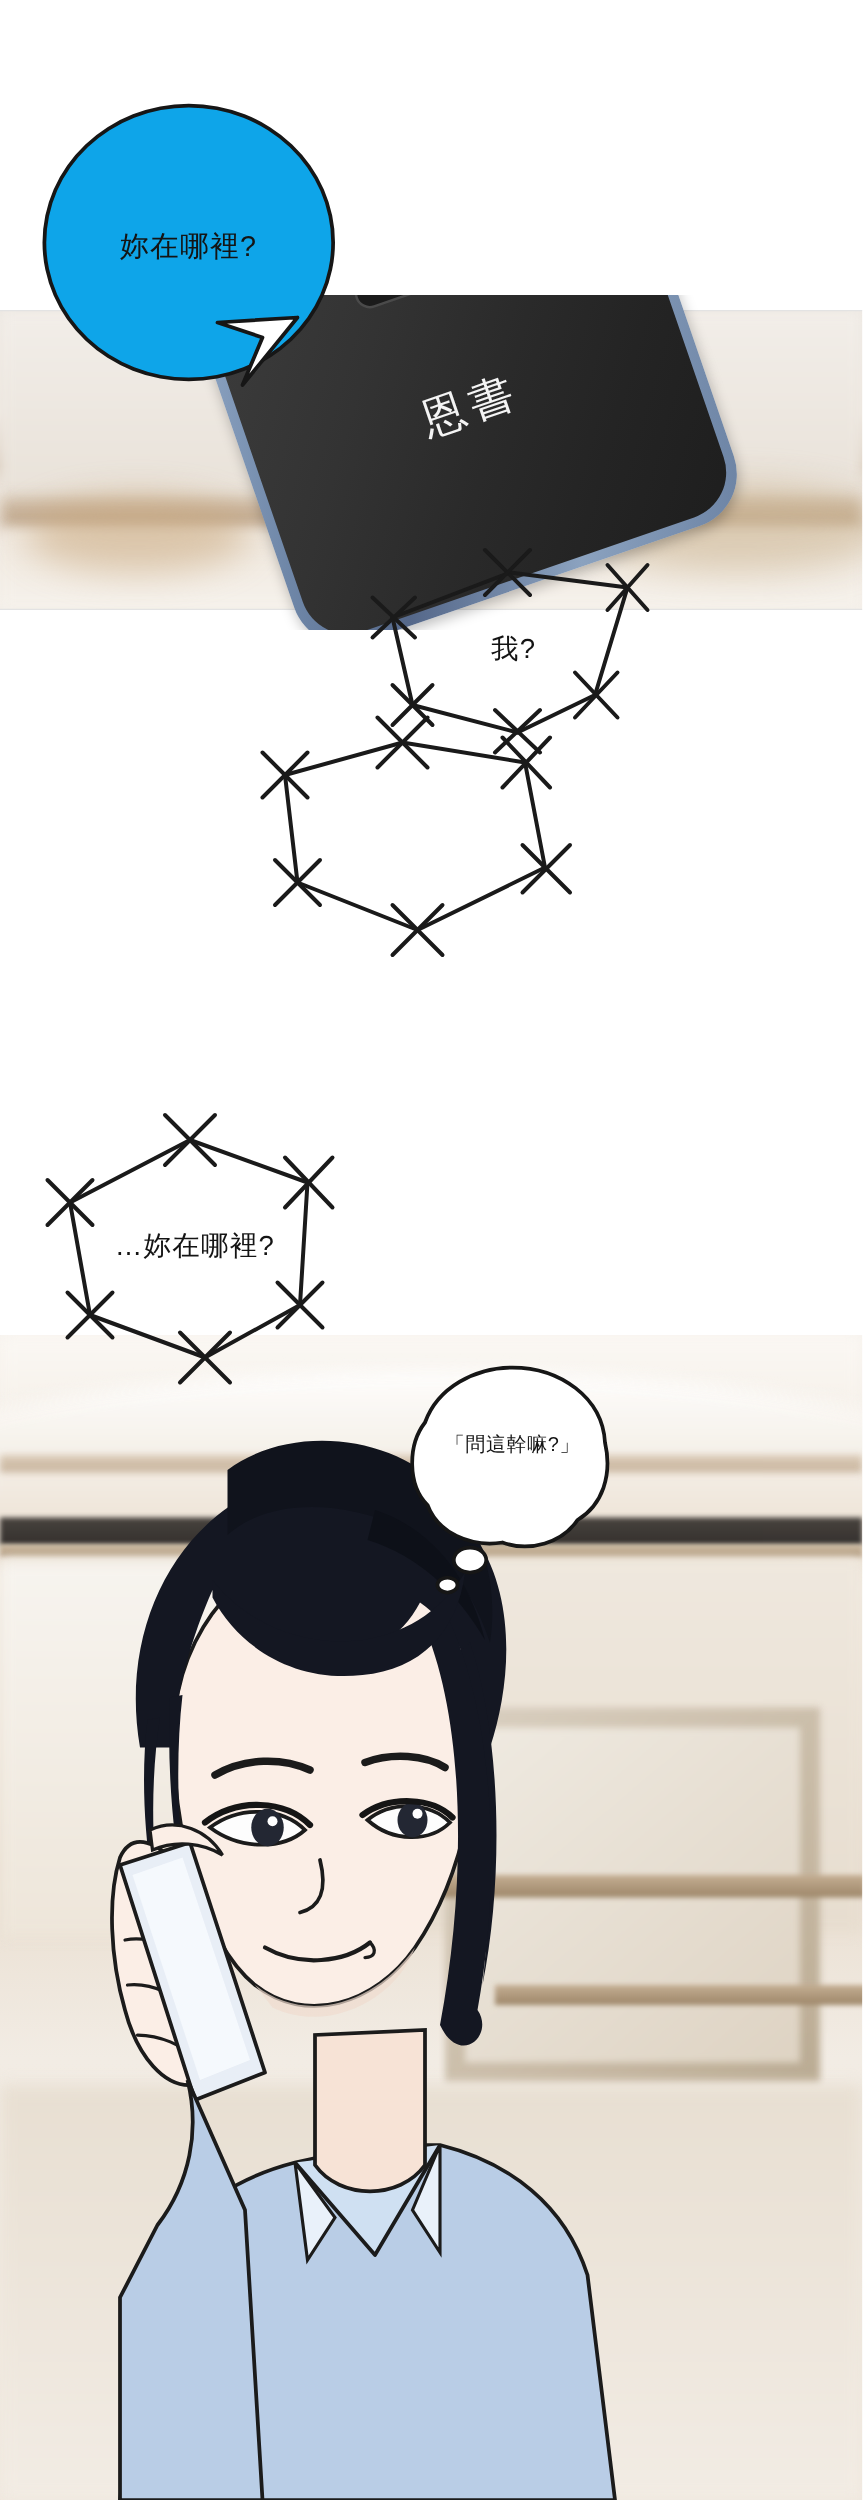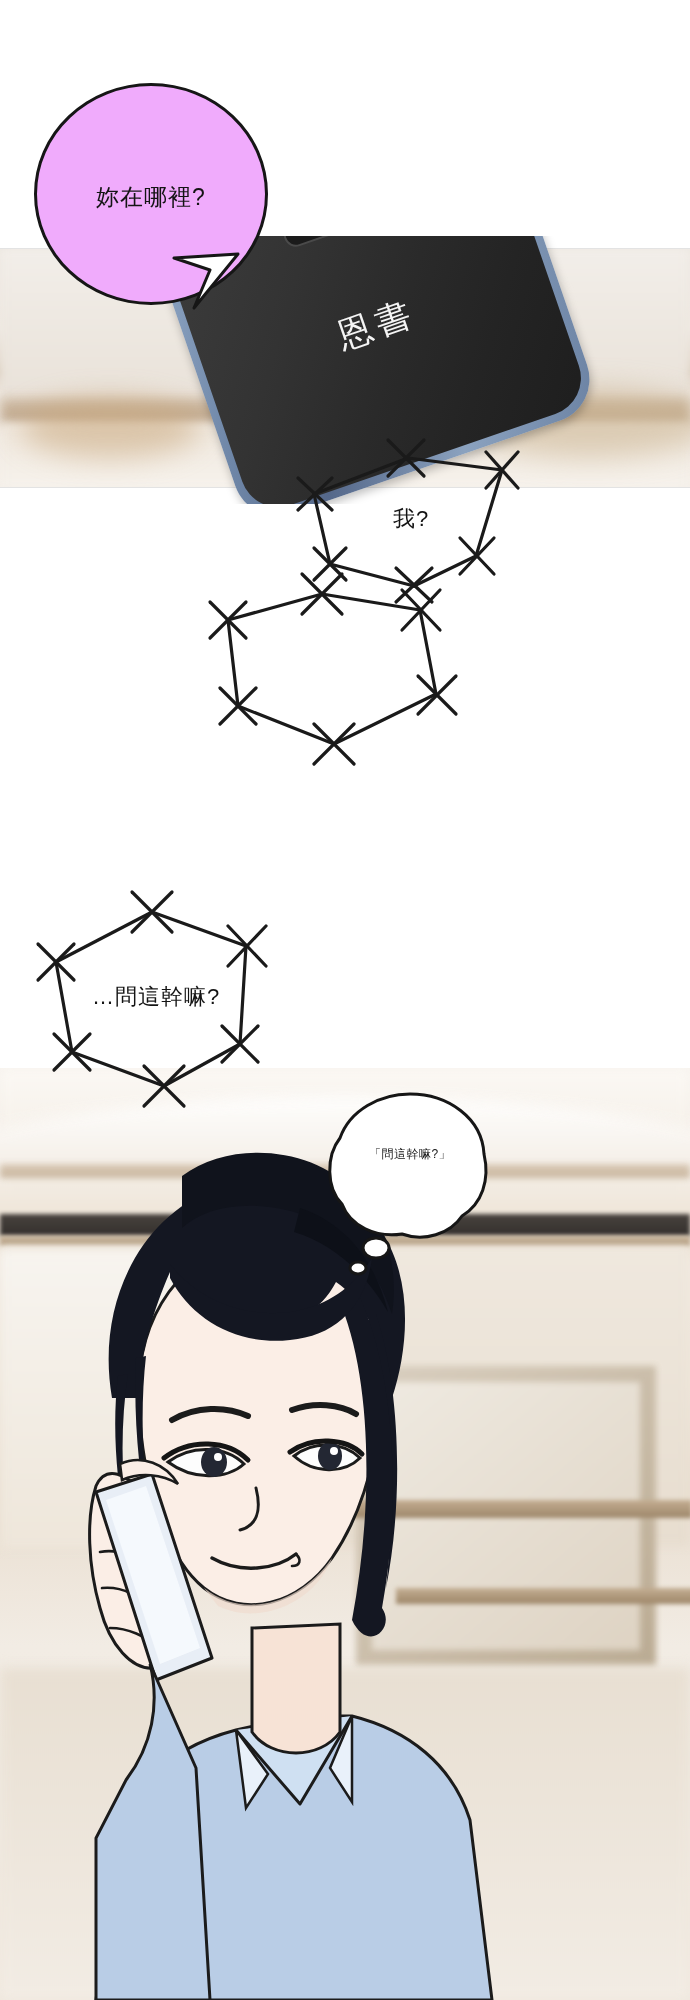--- a/index.html
+++ b/index.html
@@ -57,21 +57,21 @@
     display:flex;align-items:center;justify-content:flex-end;padding-right:6px;box-sizing:border-box;
   }
   .phone-contact{
     position:absolute;left:0;right:0;top:118px;text-align:center;
     color:#f4f4f4;font-size:35px;letter-spacing:5px;font-weight:400;
   }
 
   
   .bubble-round{
     position:absolute;left:34px;top:83px;width:228px;height:216px;
-    background:#f0abfc;border:3px solid #161616;border-radius:50%;
+    background:#0ea5e9;border:3px solid #161616;border-radius:50%;
     z-index:9;
   }
   .bubble-round-text{
     position:absolute;left:0;right:0;top:96px;text-align:center;
     font-size:23px;color:#141414;letter-spacing:1px;
   }
   .bubble-tail{
     position:absolute;left:176px;top:258px;width:0;height:0;z-index:10;
   }
   .bubble-tail svg{position:absolute;left:-4px;top:-6px;}
@@ -82,21 +82,21 @@
   .hexb-text{
     position:absolute;left:0;right:0;text-align:center;
     font-size:22px;color:#141414;letter-spacing:1px;
   }
 
   
   .cloud{position:absolute;z-index:8;}
   .cloud svg{display:block;}
   .cloud-text{
     position:absolute;left:0;right:0;text-align:center;
-    font-size:12px;color:#141414;letter-spacing:.5px;
+    font-size:16px;color:#141414;letter-spacing:.5px;
   }
 
   
   .panel-bottom{
     position:absolute;left:0;top:1068px;width:690px;height:932px;overflow:hidden;
     background:linear-gradient(180deg,#f7f3ee 0%,#f3ece3 18%,#efe6da 34%,#e9ded0 46%,#f2ece4 62%,#efe7dd 100%);
   }
   .bp-ceiling{
     position:absolute;left:0;top:0;width:690px;height:150px;
     background:linear-gradient(180deg,#fbf8f4,#efe7dc);filter:blur(6px);
@@ -261,21 +261,21 @@
         <path d="M192 40 L230 80"></path>
           <path d="M230 40 L192 80"></path>
         <path d="M18 148 L54 184"></path>
           <path d="M54 148 L18 184"></path>
         <path d="M186 140 L222 176"></path>
           <path d="M222 140 L186 176"></path>
         <path d="M108 180 L148 220"></path>
           <path d="M148 180 L108 220"></path>
       </g>
     </svg>
-    <div class="hexb-text" style="top:96px;">…問這幹嘛?</div>
+    <div class="hexb-text" style="top:96px;">…妳在哪裡?</div>
   </div>
 
   <div class="cloud" style="left:324px;top:1088px;">
     <svg width="172" height="190" viewBox="0 0 172 190">
       <g fill="#ffffff" stroke="#161616" stroke-width="3" stroke-linejoin="round">
         <path d="M86 6
                  C124 6 158 30 160 66
                  C166 92 158 116 138 128
                  C126 146 100 154 78 146
                  C52 150 26 138 18 116

